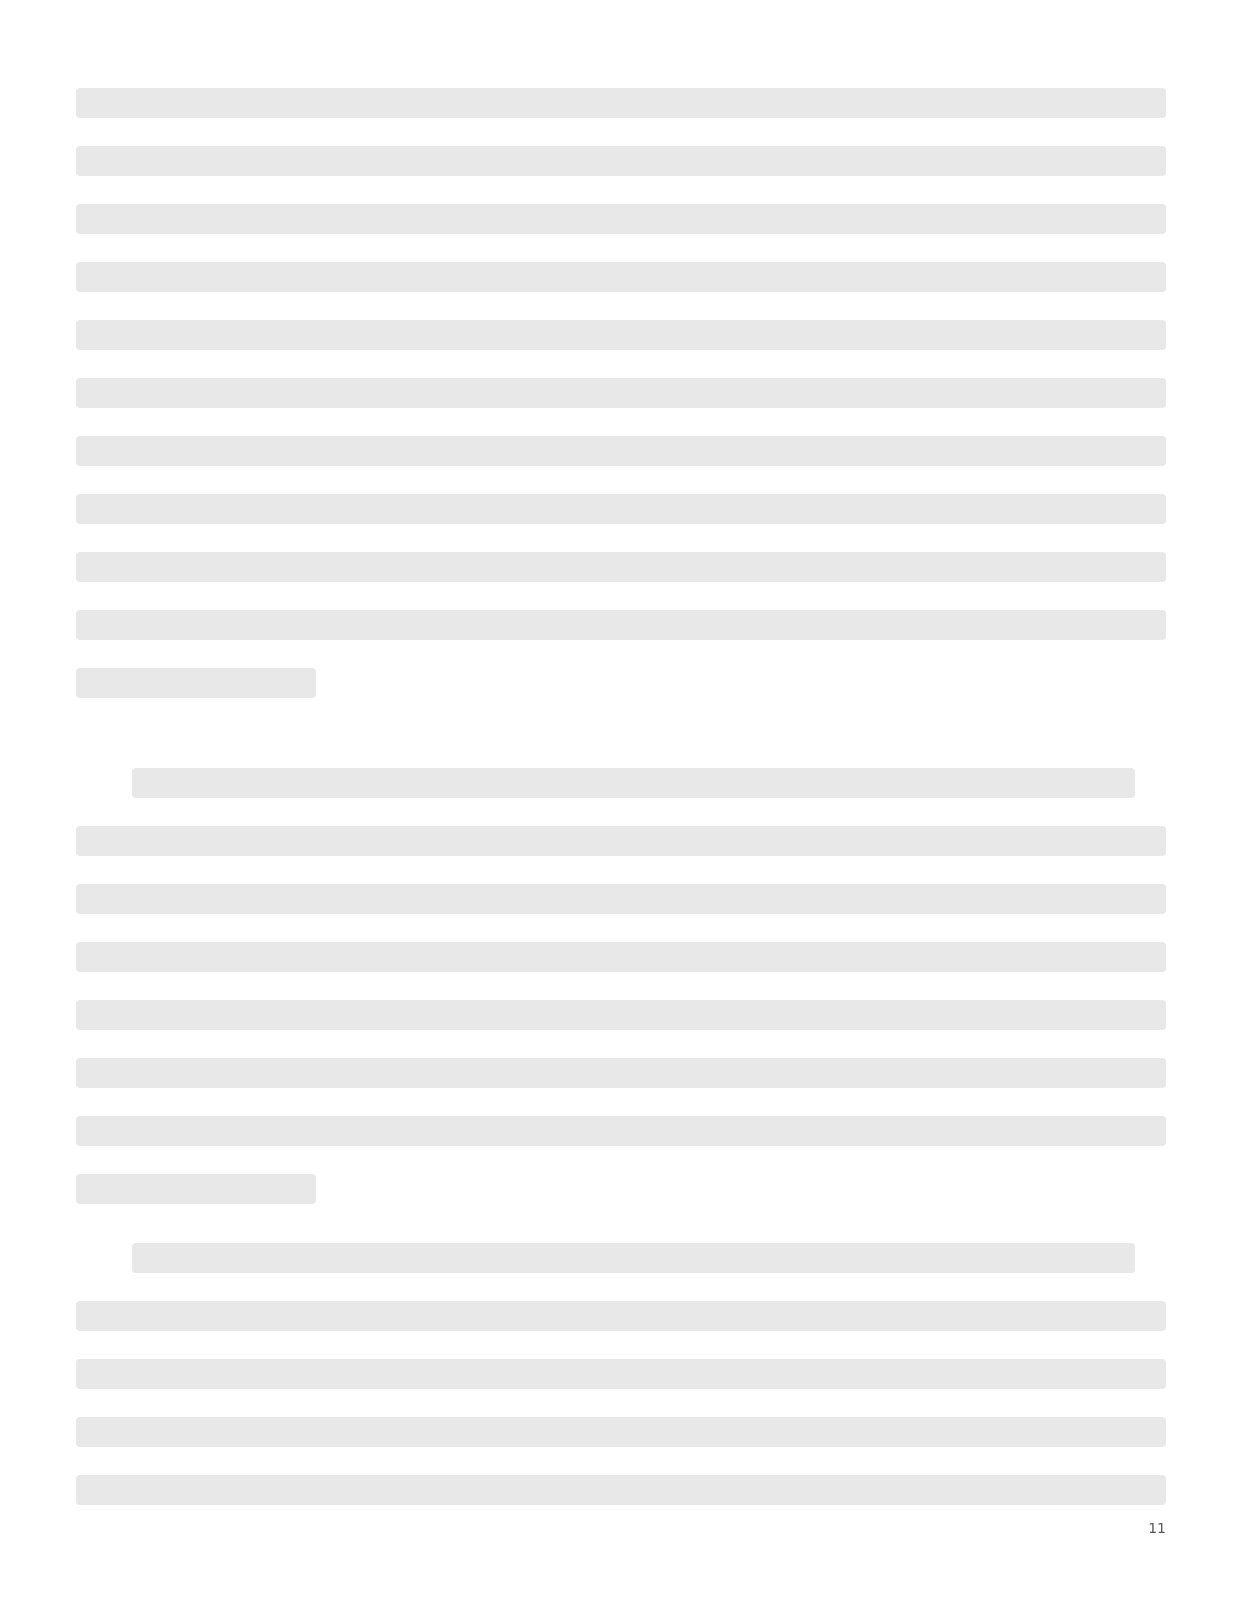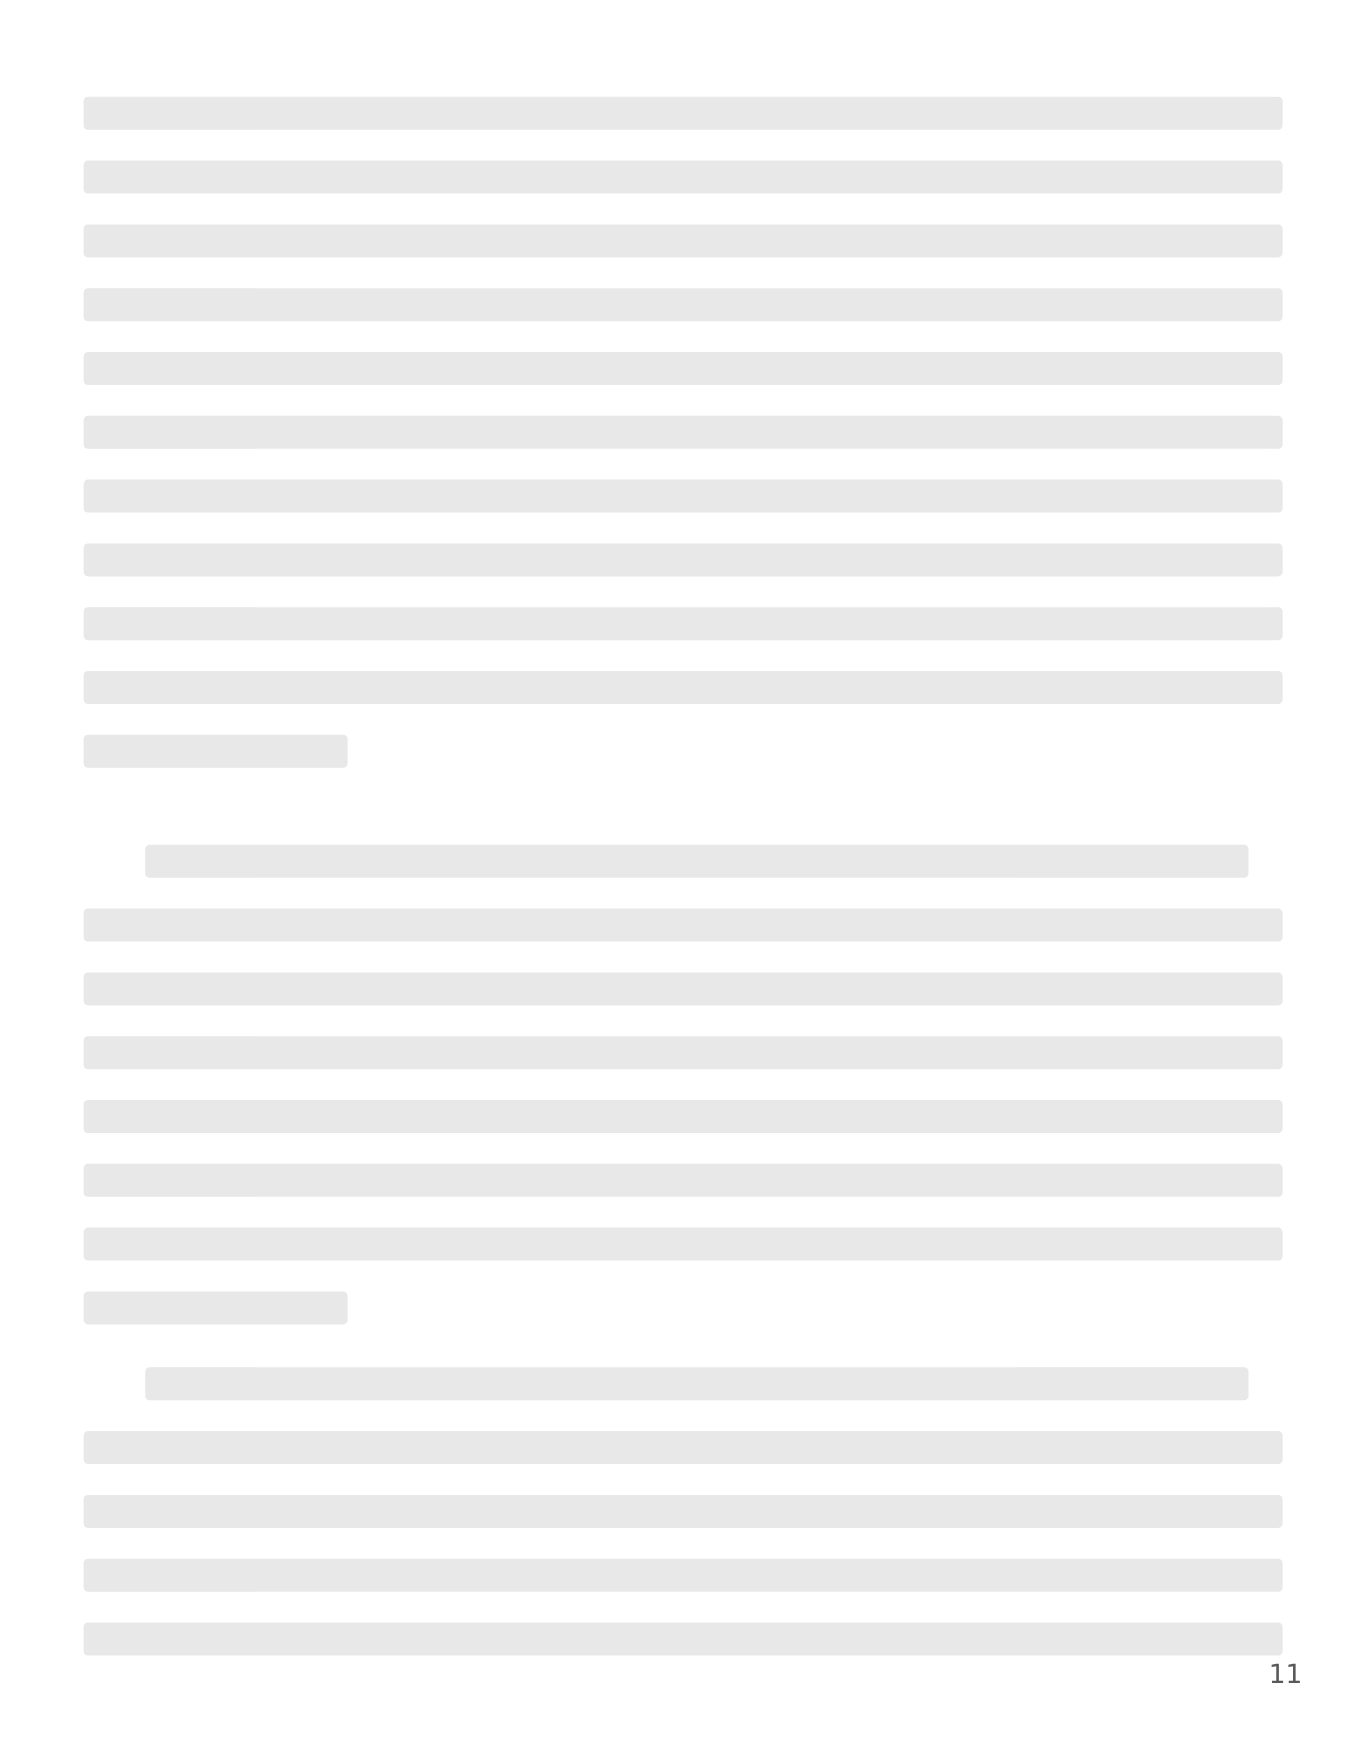--- a/index.html
+++ b/index.html
@@ -1,21 +1,21 @@
 <!DOCTYPE html>
 <html><head>
 <meta charset="utf-8">
 <style>
   body { margin:0; background:#fff; font-family:"DejaVu Sans", sans-serif; }
   .page { position:relative; width:1236px; height:1600px; background:#ffffff; }
   .text-block { position:absolute; left:76px; right:70px; }
   .line { height:30px; margin:28px 0; background:#e8e8e8; border-radius:4px; }
   .line.short { width:22%; }
   .line.indent { margin-left:56px; width:92%; }
-  .page-number { position:absolute; right:52px; bottom:64px; color:#595959; font-size:24px; }
+  .page-number { position:absolute; right:70px; bottom:64px; color:#595959; font-size:14px; }
 </style>
 </head>
 <body>
 
 <div class="page">
   <div class="text-block" style="top:60px;">
     <div class="line"></div>
       <div class="line"></div>
       <div class="line"></div>
     <div class="line"></div>

